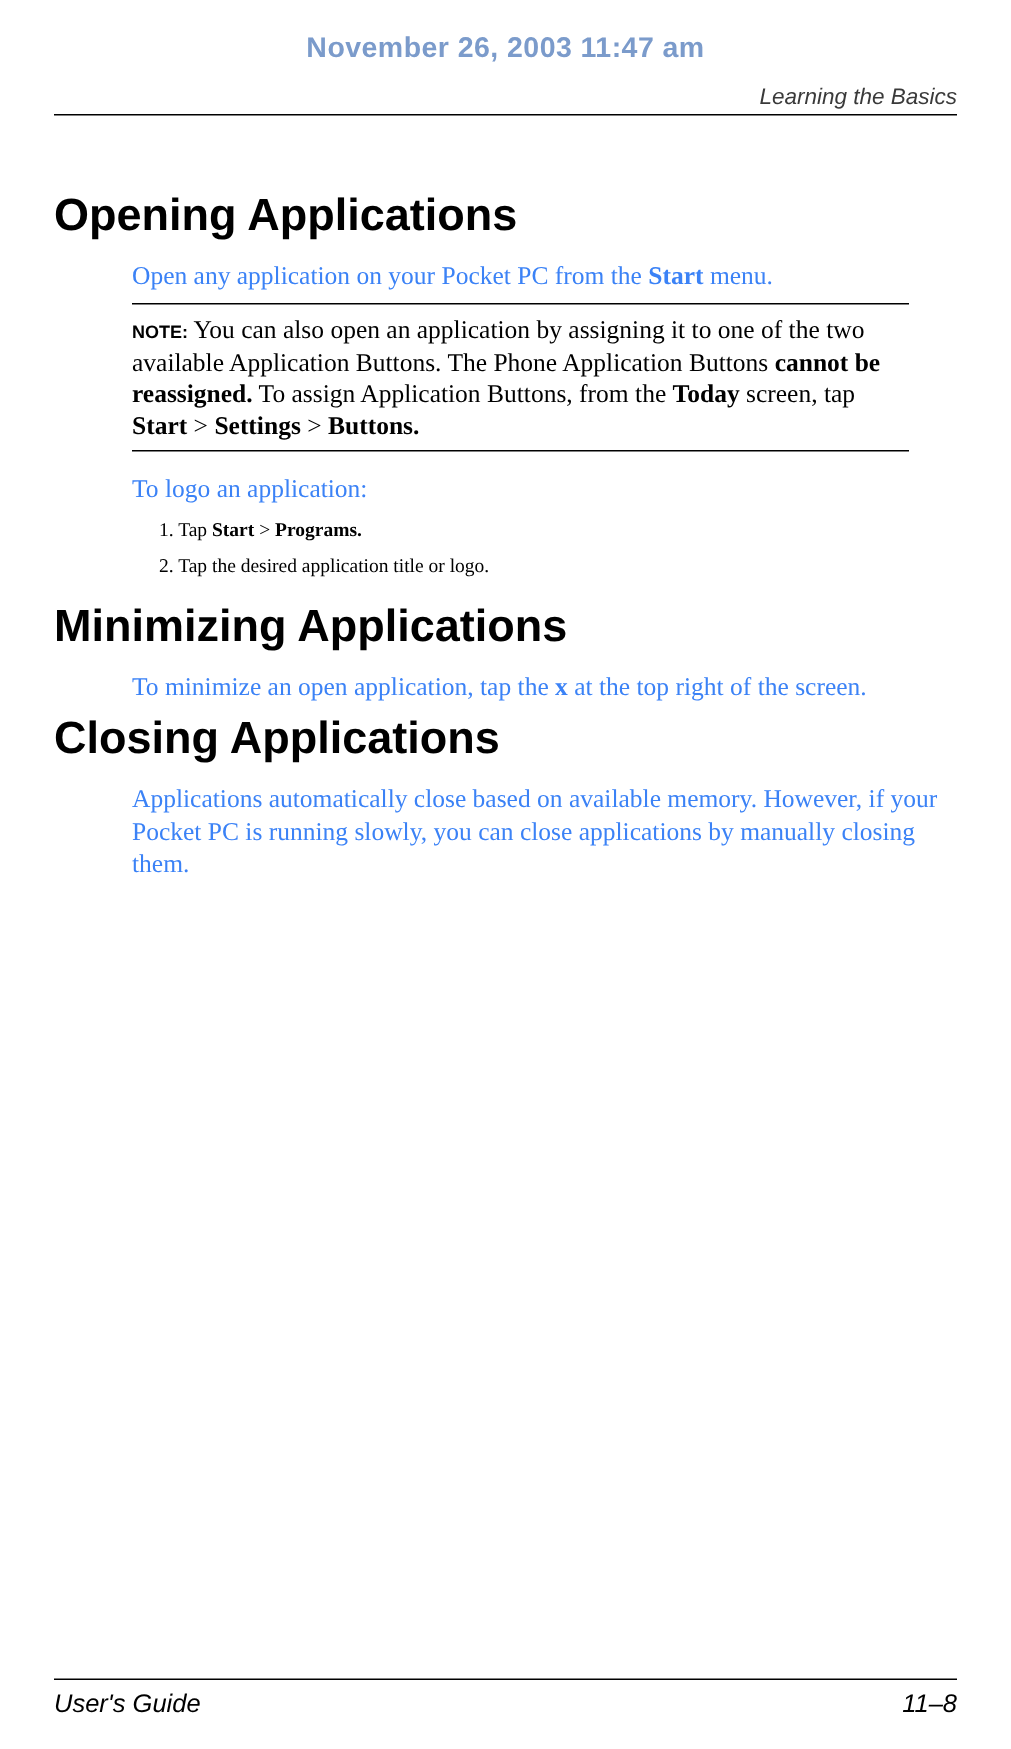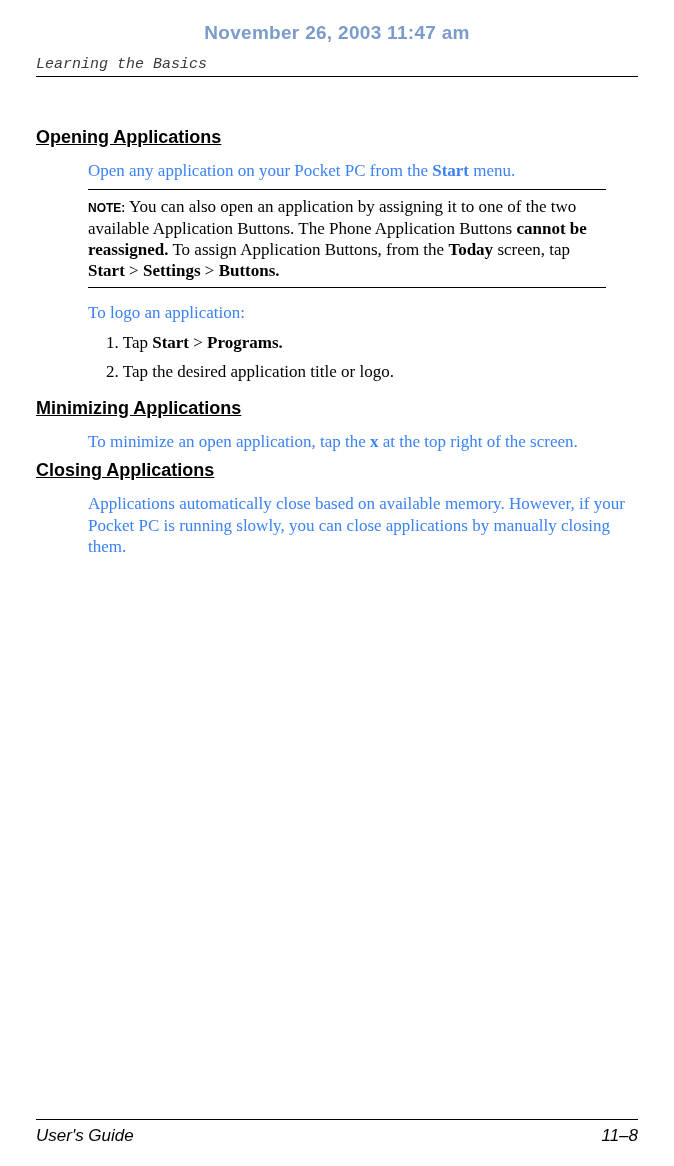--- a/index.html
+++ b/index.html
@@ -24,46 +24,45 @@
     .draft-header {
       text-align: center;
       font-family: Arial, Helvetica, sans-serif;
       font-weight: bold;
       color: #7b9bcb;
       font-size: 19px;
       margin-bottom: 12px;
       letter-spacing: 0.3px;
     }
     .running-head {
-      text-align: left;
-      font-family: Liberation Mono, monospace;
+      text-align: right;
+      font-family: Liberation Sans, sans-serif;
       font-style: italic;
       font-size: 15px;
       color: #3a3a3a;
       border-bottom: 1.5px solid #000;
       padding-bottom: 3px;
       margin-bottom: 42px;
     }
     .content {
       flex: 1;
     }
     h1 {
       font-family: Arial, Helvetica, sans-serif;
       font-weight: 900;
       font-size: 28px;
       margin-bottom: 22px;
       letter-spacing: 0.2px;
     }
     h2 {
       font-family: Arial, Helvetica, sans-serif;
       font-weight: 900;
-      font-size: 18px;
+      font-size: 30px;
       margin-bottom: 12px;
       margin-top: 8px;
-      text-decoration: underline;
     }
     .body-text {
       font-size: 17px;
       line-height: 1.25;
       margin-left: 52px;
       margin-bottom: 8px;
       color: #3b82f6;
     }
     .note-box {
       margin-left: 52px;
@@ -85,21 +84,21 @@
     }
     .bold {
       font-weight: bold;
     }
     .steps {
       margin-left: 70px;
       margin-top: 6px;
       margin-bottom: 16px;
     }
     .step-item {
-      font-size: 17px;
+      font-size: 13px;
       line-height: 1.25;
       margin-bottom: 8px;
     }
     .footer {
       border-top: 1.5px solid #000;
       padding-top: 6px;
       padding-bottom: 20px;
       display: flex;
       justify-content: space-between;
       font-family: Arial, Helvetica, sans-serif;

